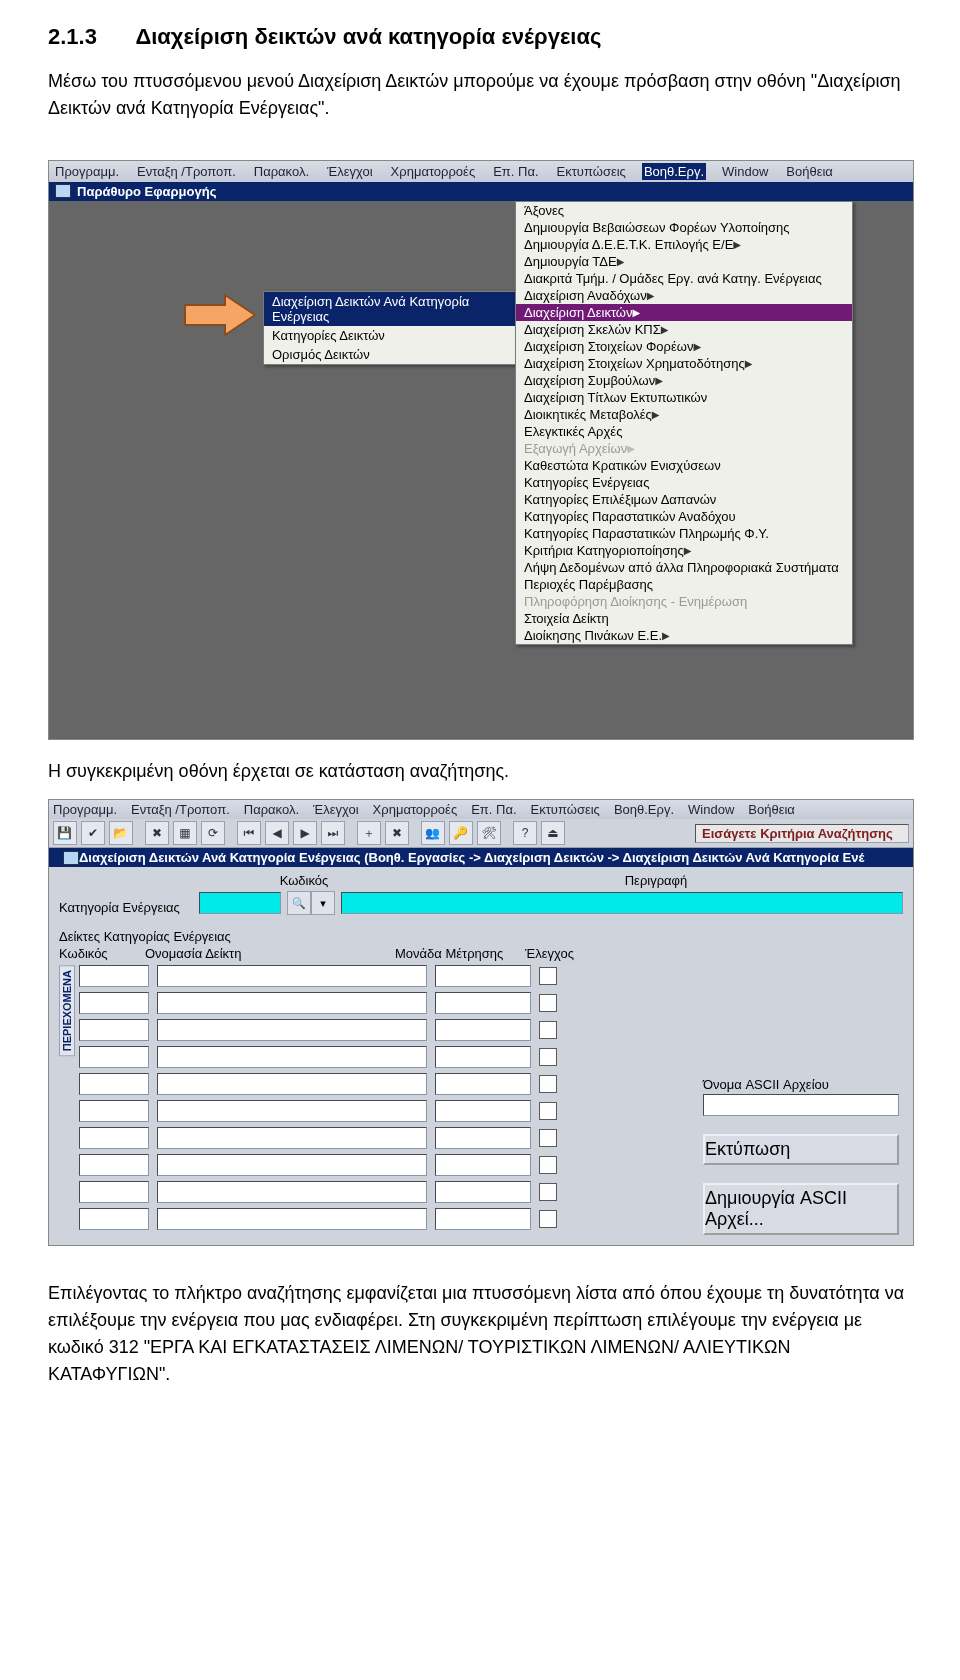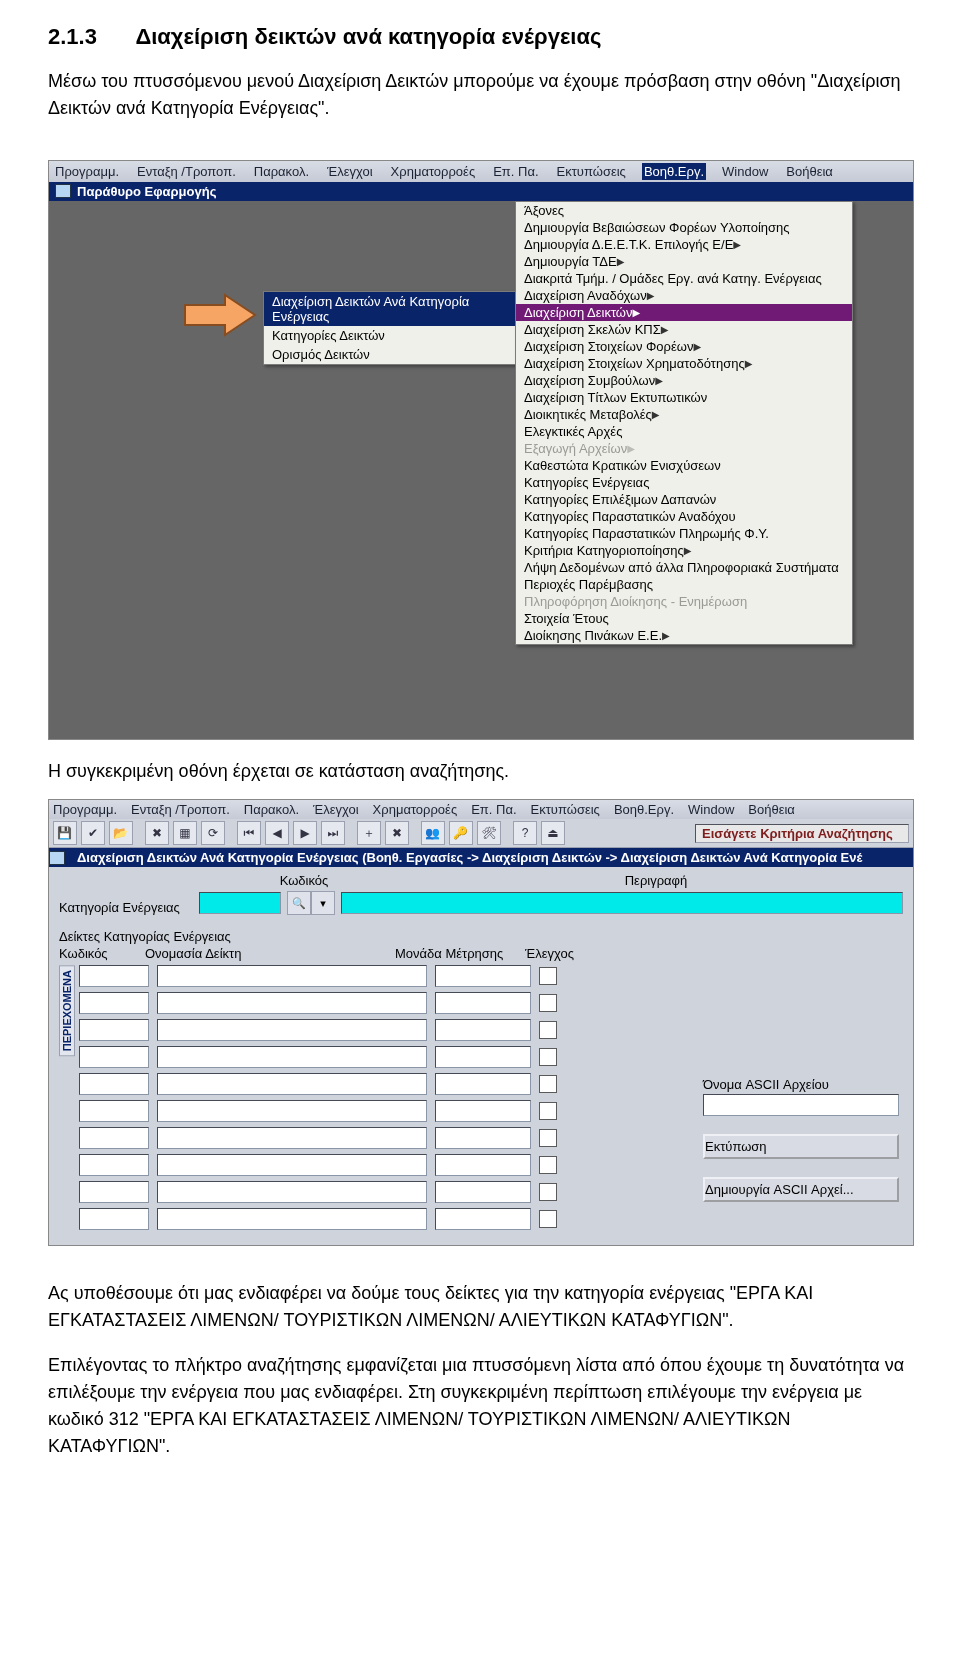--- a/index.html
+++ b/index.html
@@ -27,41 +27,41 @@
   .mm-item .arr{font-size:10px;color:#333}
   .mm-item.sel .arr{color:#fff}
   .mm-item.dis .arr{color:#bcbcb7}
   
   .app2{border:1px solid #888;width:864px;margin:0 48px 0 48px;background:#cfd3dc}
   .menubar2{background:linear-gradient(#d8dce5,#c5cad6);display:flex;font-size:13px;color:#1b2233;padding:2px 4px;gap:14px}
   .toolbar{background:#cfd3dc;display:flex;align-items:center;padding:2px 4px;gap:4px;border-bottom:1px solid #9aa0b0}
   .tbtn{width:22px;height:22px;background:#e6e8ef;border:1px solid #9aa0b0;display:flex;align-items:center;justify-content:center;font-size:12px;color:#334}
   .tbtn.sep-after{margin-right:8px}
   .tb-right{margin-left:auto;background:#e8e8e8;border:1px inset #9aa0b0;padding:1px 6px;font-size:13px;color:#7f1d1d;font-weight:bold;width:200px}
-  .wintitle{background:#0a246a;color:#fff;font-size:13px;font-weight:bold;padding:2px 0;display:flex;align-items:center;gap:12px}
+  .wintitle{background:#0a246a;color:#fff;font-size:13px;font-weight:bold;padding:2px 14px;display:flex;align-items:center;gap:0}
   .wintitle .icon{width:14px;height:12px;background:#b7d6f4;border:1px solid #234}
   .form{background:#cfd3dc;padding:6px 10px 10px 10px;font-size:13px}
   .row1{display:grid;grid-template-columns:140px 1fr;gap:0;align-items:end}
   .lbl-top{text-align:center;margin-bottom:3px}
   .fieldrow{display:flex;align-items:center;gap:6px}
   .txtshort{width:80px;height:20px;background:#00eaea;border:1px inset #8b95a8}
   .seg{display:inline-flex}
   .segbtn{width:22px;height:22px;background:#dfe2ea;border:1px solid #9aa0b0;display:flex;align-items:center;justify-content:center;font-size:11px}
   .txtlong{flex:1;height:20px;background:#00eaea;border:1px inset #8b95a8}
   .subhead{margin-top:14px;font-size:13px}
   .colheads{display:grid;grid-template-columns:86px 250px 130px 90px 1fr;font-size:13px;margin-top:2px}
   .side-tab{position:absolute;left:0;top:0;writing-mode:vertical-rl;transform:rotate(180deg);background:#e3e6ee;border:1px solid #9aa0b0;font-size:11px;padding:4px 1px;color:#0a246a;font-weight:bold}
   .gridwrap{position:relative;margin-top:4px}
   .gridrows{margin-left:20px}
   .grow{display:grid;grid-template-columns:70px 270px 96px 30px;gap:8px;margin-bottom:5px;align-items:center}
   .cell{height:20px;background:#fff;border:1px inset #8b95a8}
   .chk{width:16px;height:16px;background:#fff;border:1px solid #5a5a5a}
   .right-block{position:absolute;right:14px;top:210px;width:196px;text-align:left;font-size:13px}
   .right-block .inp{height:20px;background:#fff;border:1px inset #8b95a8;margin-top:2px}
-  .btn3d{margin-top:18px;background:#d8dbe3;border:2px outset #eef0f6;padding:3px 0;font-size:13px}
+  .btn3d{margin-top:18px;background:#d8dbe3;border:2px outset #eef0f6;padding:3px 0;font-size:18px}
   .form-host{position:relative}
 </style>
 </head>
 <body>
 
 <div class="page">
   <div>
     <span class="section-num">2.1.3</span>
     <span class="section-title">Διαχείριση δεικτών ανά κατηγορία ενέργειας</span>
   </div>
@@ -176,21 +176,21 @@
         <div class="mm-item">
           <span>Λήψη Δεδομένων από άλλα Πληροφοριακά Συστήματα</span>
         </div>
         <div class="mm-item">
           <span>Περιοχές Παρέμβασης</span>
         </div>
         <div class="mm-item dis">
           <span>Πληροφόρηση Διοίκησης - Ενημέρωση</span>
         </div>
         <div class="mm-item">
-          <span>Στοιχεία Έτους</span>
+          <span>Στοιχεία Δείκτη</span>
         </div>
         <div class="mm-item">
           <span>Διοίκησης Πινάκων Ε.Ε.</span>
           <span class="arr">▶</span>
         </div>
       </div>
   </div>
 </div>
 
 <p class="doc-para" style="margin-left:48px;margin-right:48px">Η συγκεκριμένη οθόνη έρχεται σε κατάσταση αναζήτησης.</p>
@@ -330,15 +330,14 @@
     <div class="right-block">
       <div>Όνομα ASCII Αρχείου</div>
       <div class="inp"></div>
       <div class="btn3d">Εκτύπωση</div>
       <div class="btn3d">Δημιουργία ASCII Αρχεί...</div>
     </div>
   </div>
 </div>
 
 <div class="page" style="padding-top:16px">
-  <p class="doc-para">Ας υποθέσουμε ότι μας ενδιαφέρει να δούμε τους δείκτες για την κατηγορία ενέργειας "ΕΡΓΑ ΚΑΙ ΕΓΚΑΤΑΣΤΑΣΕΙΣ ΛΙΜΕΝΩΝ/ ΤΟΥΡΙΣΤΙΚΩΝ ΛΙΜΕΝΩΝ/ ΑΛΙΕΥΤΙΚΩΝ ΚΑΤΑΦΥΓΙΩΝ".</p>
   <p class="doc-para">Επιλέγοντας το πλήκτρο αναζήτησης εμφανίζεται μια πτυσσόμενη λίστα από όπου έχουμε τη δυνατότητα να επιλέξουμε την ενέργεια που μας ενδιαφέρει. Στη συγκεκριμένη περίπτωση επιλέγουμε την ενέργεια με κωδικό 312 "ΕΡΓΑ ΚΑΙ ΕΓΚΑΤΑΣΤΑΣΕΙΣ ΛΙΜΕΝΩΝ/ ΤΟΥΡΙΣΤΙΚΩΝ ΛΙΜΕΝΩΝ/ ΑΛΙΕΥΤΙΚΩΝ ΚΑΤΑΦΥΓΙΩΝ".</p>
 </div>
 
 </body></html>

